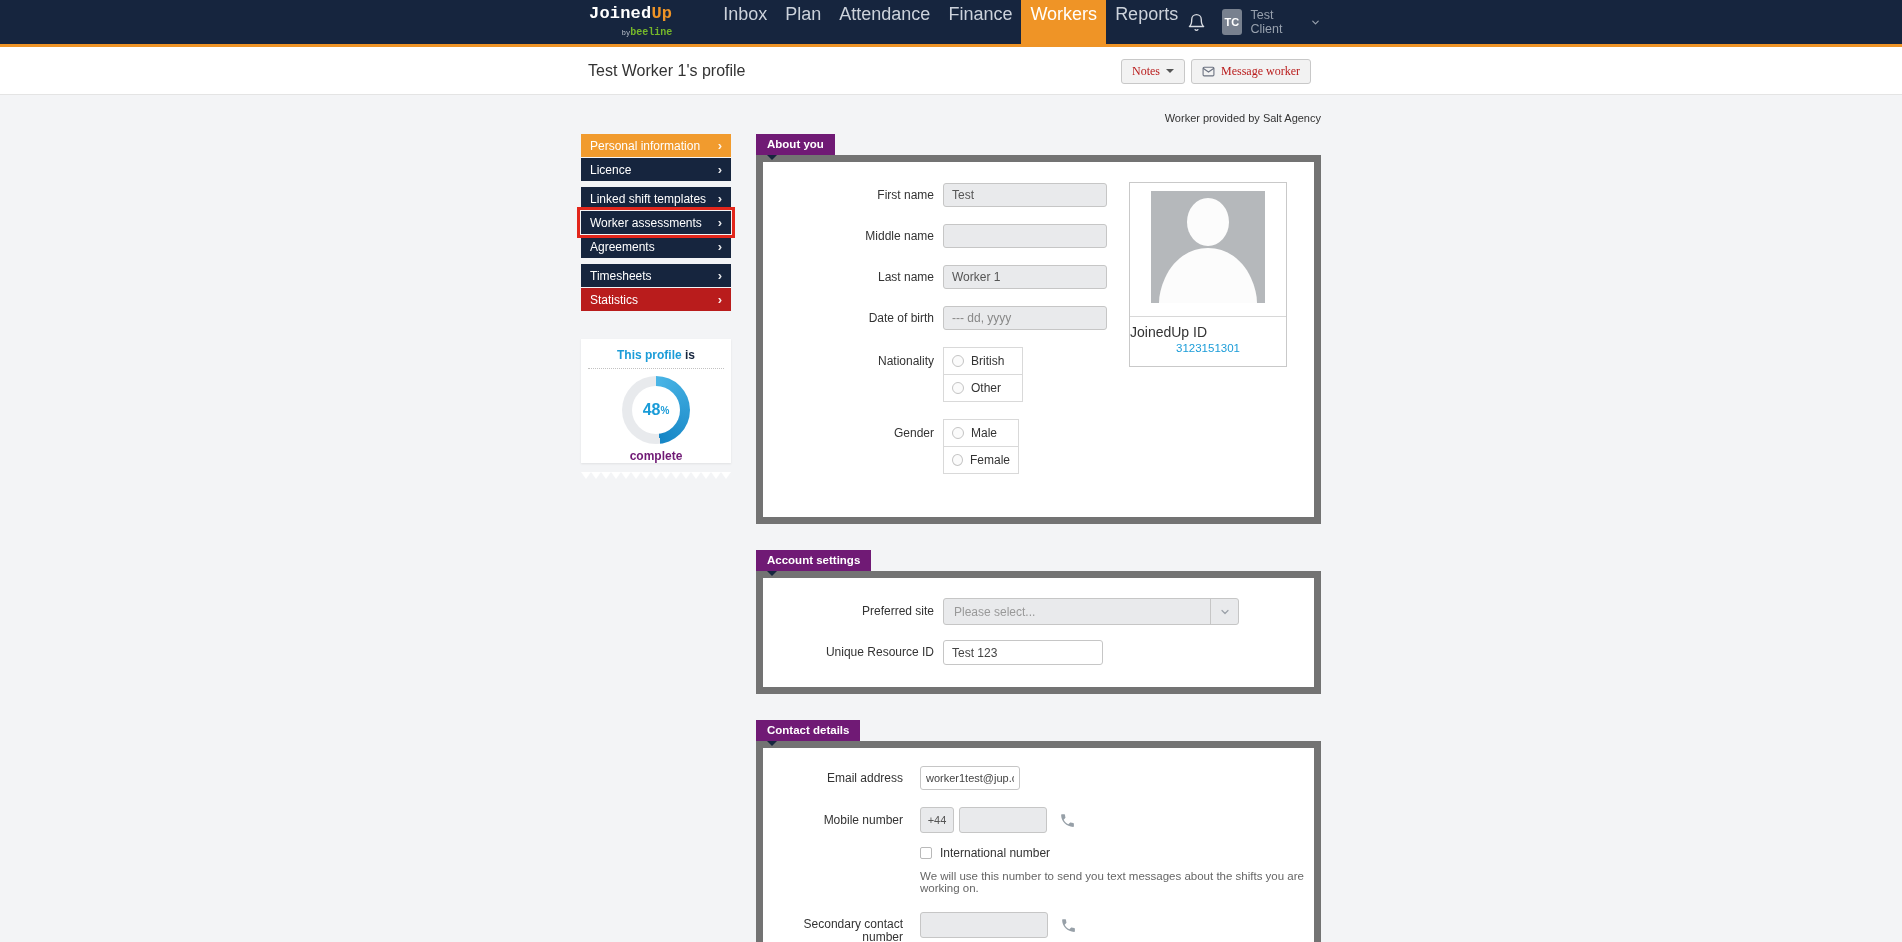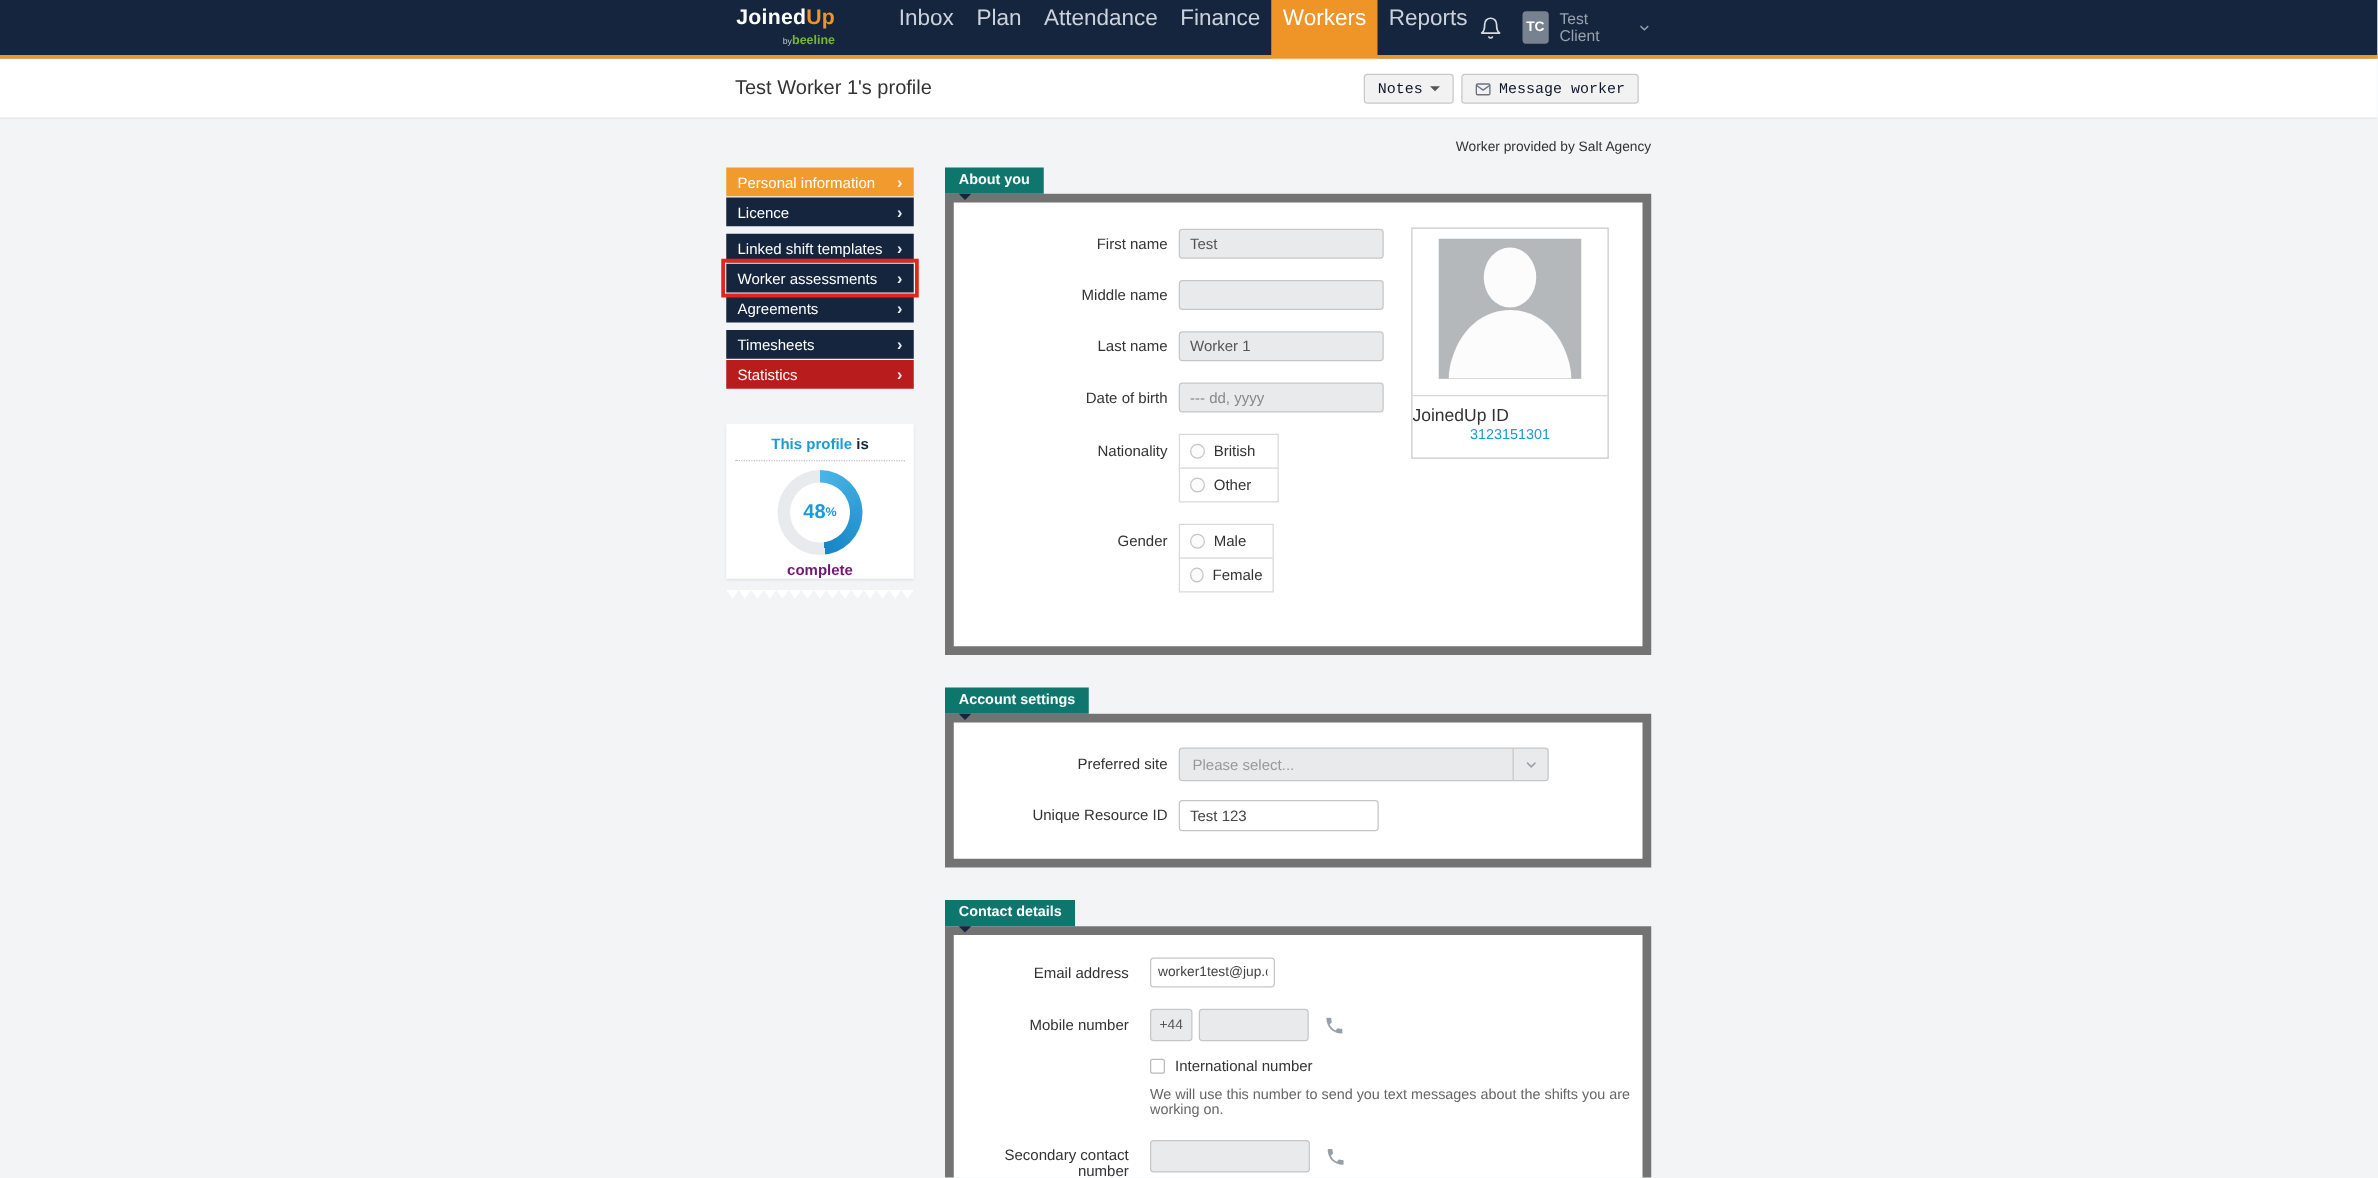--- a/index.html
+++ b/index.html
@@ -3,21 +3,21 @@
 <meta charset="utf-8">
 <style>
   * { margin:0; padding:0; box-sizing:border-box; }
   html,body { width:1902px; height:942px; overflow:hidden; background:#f3f4f6;
               font-family:"Liberation Sans", sans-serif; }
   .page { display:flex; flex-direction:column; height:942px; }
 
   
   .navbar { height:47px; background:#16253e; border-bottom:3px solid #ef9426; flex:0 0 auto; }
   .nav-inner { width:740px; margin:0 auto; height:44px; display:flex; align-items:center; }
-  .logo { line-height:1; margin-left:8px; cursor:pointer; }
+  .logo { line-height:1; margin-left:8px; cursor:pointer;font-family:Liberation Mono, monospace; }
   .logo-main { font-size:17px; font-weight:bold; letter-spacing:.2px; }
   .logo-joined { color:#ffffff; }
   .logo-up { color:#ef9426; }
   .logo-sub { text-align:right; margin-top:1px; }
   .logo-by { font-size:7px; color:#bfc6cf; }
   .logo-beeline { font-size:10px; font-weight:bold; color:#76b82a; }
   .nav-links { display:flex; align-items:center; height:44px; margin-left:42px; }
   .nav-link { color:#ccd2db; font-size:18px; padding:0 9px; height:60px; line-height:44px; cursor:pointer; }
   .nav-link.active { background:#ef9426; color:#fff; }
   .nav-right { margin-left:auto; display:flex; align-items:center; }
@@ -25,23 +25,23 @@
   .avatar { width:26px; height:26px; border-radius:3px; background:#78818f; color:#fff;
             font-size:11px; font-weight:bold; display:flex; align-items:center; justify-content:center; }
   .user-name { color:#98a1ae; font-size:12.5px; margin-left:9px; }
   .user-caret { margin-left:16px; display:flex; }
 
   
   .page-header { height:48px; background:#fff; border-bottom:1px solid #e4e4e4; flex:0 0 auto; }
   .header-inner { width:740px; margin:0 auto; height:48px; display:flex; align-items:center; }
   .page-title { font-size:16px; color:#333; margin-left:7px; }
   .header-buttons { margin-left:auto; display:flex; gap:6px; padding-right:10px; }
-  .btn { background:#f2f2f2; border:1px solid #c8c8c8; border-radius:3px; font-size:12px; color:#0f172a;
+  .btn { background:#f2f2f2; border:1px solid #c8c8c8; border-radius:3px; font-size:12px; color:#b91c1c;
          padding:4px 10px; display:flex; align-items:center; gap:6px; cursor:pointer;
-         font-family:Liberation Mono, monospace; }
+         font-family:Liberation Serif, serif; }
   .caret-down { width:0; height:0; border-left:4px solid transparent; border-right:4px solid transparent;
                 border-top:4px solid #555; display:inline-block; }
 
   
   .main { flex:1 1 auto; }
   .main-inner { width:740px; margin:0 auto; }
   .provided-by { text-align:right; font-size:11px; color:#333; padding-top:17px; }
   .columns { display:flex; margin-top:10px; }
   .left-col { width:150px; flex:0 0 auto; }
   .right-col { flex:1 1 auto; margin-left:25px; }
@@ -64,21 +64,21 @@
   .donut { width:68px; height:68px; border-radius:50%; margin:0 auto; position:relative; }
   .donut-hole { position:absolute; left:10px; top:10px; width:48px; height:48px; border-radius:50%;
                 background:#fff; display:flex; align-items:center; justify-content:center; }
   .donut-pct { font-size:16px; font-weight:bold; color:#1b9cd8; }
   .donut-sym { font-size:10px; font-weight:bold; color:#1b9cd8; }
   .widget-complete { text-align:center; font-size:12px; font-weight:bold; color:#701a75; margin:5px 0 9px; }
   .zigzag { display:block; }
 
   
   .section { margin-bottom:26px; }
-  .section-tab { display:inline-block; background:#0f766e; color:#fff; font-size:11.5px; font-weight:bold;
+  .section-tab { display:inline-block; background:#701a75; color:#fff; font-size:11.5px; font-weight:bold;
                  padding:4px 11px 5px; position:relative; z-index:2; }
   .section-tab::after { content:""; position:absolute; left:11px; bottom:-5px; width:0; height:0;
                         border-left:5px solid transparent; border-right:5px solid transparent;
                         border-top:5px solid #16253e; }
   .panel { background:#fff; border:7px solid #737373; position:relative; }
   .panel-about { min-height:333px; padding:21px 0 26px; }
   .panel-account { min-height:118px; padding:20px 0 22px; }
   .panel-contact { min-height:197px; padding:18px 0 28px; }
 
   .form-row { display:flex; margin-bottom:17px; }

